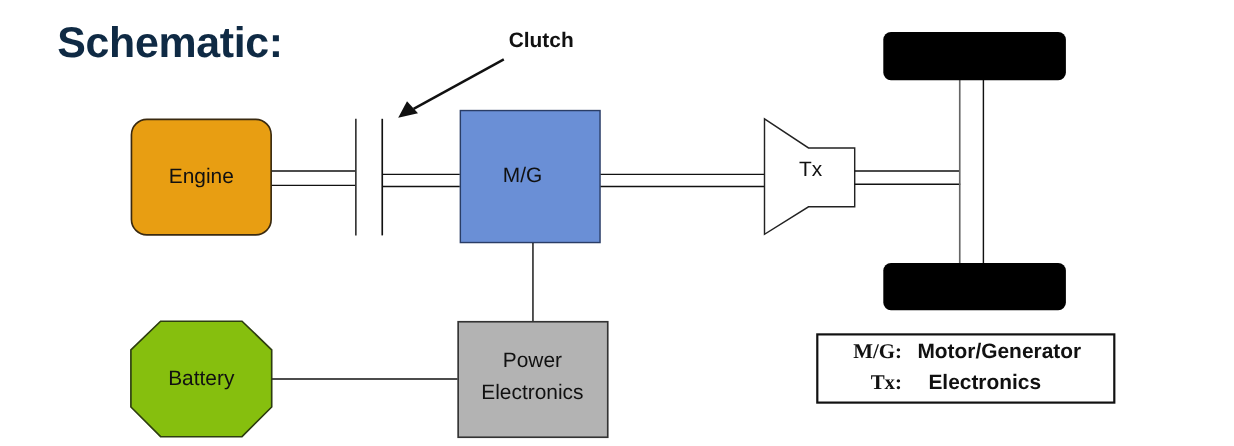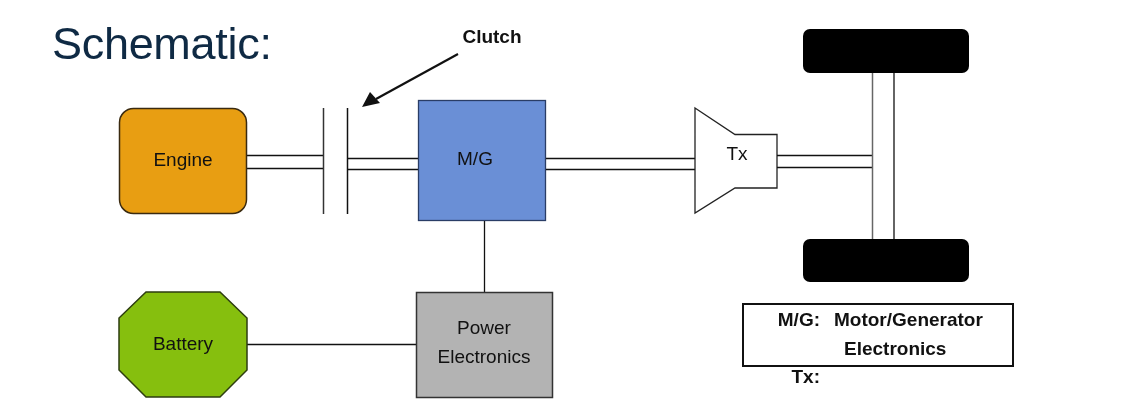--- a/index.html
+++ b/index.html
@@ -11,22 +11,22 @@
       width: 1122px;
       height: 405px;
       position: relative;
       overflow: hidden;
       font-family: "Liberation Sans", sans-serif;
     }
     .title {
       position: absolute;
       left: 52px;
       top: 18px;
-      font-size: 45px;
-      font-weight: normal;
+      font-size: 39px;
+      font-weight: bold;
       color: #0f2a44;
       letter-spacing: -0.3px;
     }
     svg.diagram {
       position: absolute;
       left: 0;
       top: 0;
     }
     .lbl {
       font-family: "Liberation Sans", sans-serif;
@@ -45,20 +45,21 @@
       font-size: 19px;
       color: #111;
     }
     .legend-row {
       position: absolute;
       white-space: nowrap;
     }
     .legend-row .abbr {
       position: absolute;
       text-align: right;
+      font-family: Liberation Serif, serif;
     }
     .legend-row .desc {
       position: absolute;
     }
   </style>
 </head>
 <body>
 
 <div class="title">Schematic:</div>
 
@@ -136,16 +137,16 @@
     <text class="lbl" x="183" y="350" text-anchor="middle" font-size="19">Battery</text>
   </g>
 </svg>
 
 <div class="legend">
   <div class="legend-row" style="left:0; top:4px; width:268px;">
     <span class="abbr" style="left:14px; width:62px;">M/G:</span>
     <span class="desc" style="left:90px;text-align:center;">Motor/Generator</span>
   </div>
   <div class="legend-row" style="left:0; top:33px; width:268px;">
-    <span class="abbr" style="left:14px; width:62px;margin-top:28px;">Tx:</span>
+    <span class="abbr" style="left:14px; width:62px;">Tx:</span>
     <span class="desc" style="left:100px;">Electronics</span>
   </div>
 </div>
 
 </body></html>

